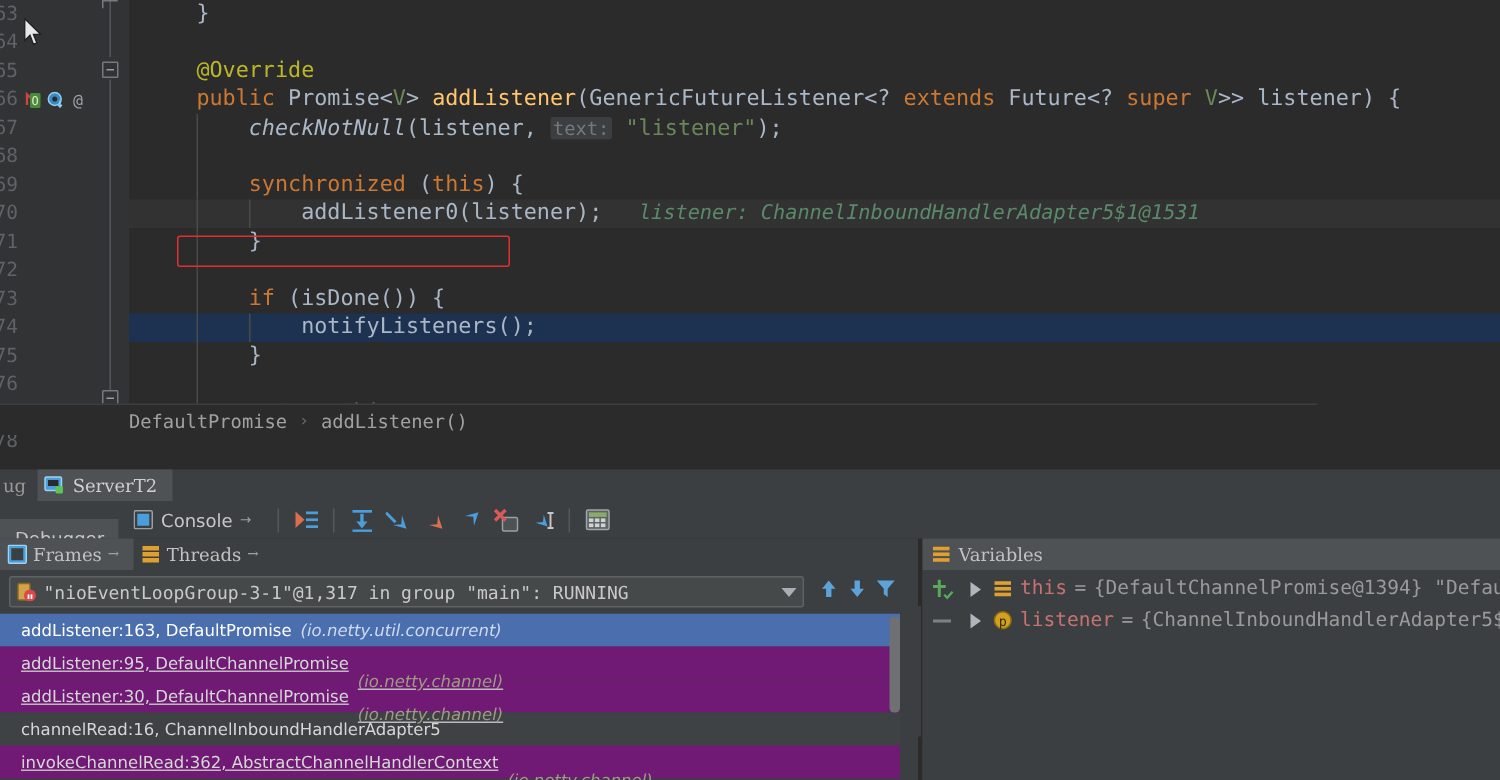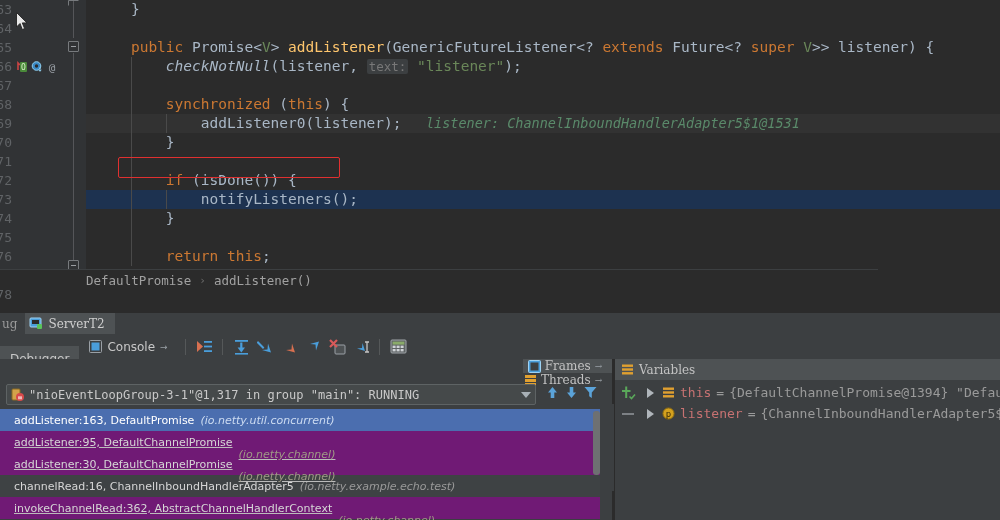--- a/index.html
+++ b/index.html
@@ -137,21 +137,21 @@
   .dbg-btn {
     width: 22px; height: 22px; display: flex; align-items: center;
     justify-content: center; margin: 0 1px;
   }
 
   
   .frames-panel {
     position: absolute; left: 0; top: 359px; width: 612px; height: 161px;
     background: #3c3f41;
   }
-  .fr-tabs { height: 21px; display: flex; align-items: flex-end; flex-direction: column; }
+  .fr-tabs { height: 21px; display: flex; align-items: flex-end; }
   .fr-tab {
     height: 21px; display: flex; align-items: center; gap: 4px;
     padding: 0 8px 0 5px; font-size: 12px; color: #c2c2c2;
     font-family: "DejaVu Serif","Liberation Serif",serif;
   }
   .fr-tab.active { background: #4e5254; }
   .pin { font-size: 9px; color: #9aa0a6; }
 
   .thread-row {
     position: absolute; left: 6px; top: 25px; width: 530px; height: 21px;
@@ -294,20 +294,21 @@
       <div class="fold-marker" style="top:41px;"></div>
       <div class="fold-line" style="top:53px;height:207px;"></div>
       <div class="fold-marker" style="top:260px;"></div>
       <div class="fold-line" style="top:272px;height:9px;"></div>
     </div>
 
     <div class="code">
       <div id="code-lines">
           <div class="cline"><span class="tok-plain">    }</span></div>
           <div class="cline">&nbsp;</div>
+          <div class="cline"><span class="tok-ann">    @Override</span></div>
           <div class="cline"><span class="tok-plain">    </span><span class="tok-kw">public</span><span class="tok-plain"> Promise&lt;</span><span class="tok-gen">V</span><span class="tok-plain">&gt; </span><span class="tok-meth">addListener</span><span class="tok-plain">(GenericFutureListener&lt;? </span><span class="tok-kw">extends</span><span class="tok-plain"> Future&lt;? </span><span class="tok-kw">super</span><span class="tok-plain"> </span><span class="tok-gen">V</span><span class="tok-plain">&gt;&gt; listener) {</span></div>
           <div class="cline"><div class="indent-guide" style="left: 45px; height: 19px;"></div><span class="tok-plain">        </span><span class="tok-stat">checkNotNull</span><span class="tok-plain">(listener, </span><span class="tok-hint">text:</span><span class="tok-plain"> </span><span class="tok-str">"listener"</span><span class="tok-plain">);</span></div>
           <div class="cline"><div class="indent-guide" style="left: 45px; height: 19px;"></div>&nbsp;</div>
           <div class="cline"><div class="indent-guide" style="left: 45px; height: 19px;"></div><span class="tok-plain">        </span><span class="tok-kw">synchronized</span><span class="tok-plain"> (</span><span class="tok-kw">this</span><span class="tok-plain">) {</span></div>
           <div class="cline hl-soft"><div class="indent-guide" style="left: 45px; height: 19px;"></div><div class="indent-guide" style="left: 80px; height: 19px;"></div><span class="tok-plain">            addListener0(listener);</span><span class="tok-inlay">   listener: ChannelInboundHandlerAdapter5$1@1531</span></div>
           <div class="cline"><div class="indent-guide" style="left: 45px; height: 19px;"></div><span class="tok-plain">        }</span></div>
           <div class="cline"><div class="indent-guide" style="left: 45px; height: 19px;"></div>&nbsp;</div>
           <div class="cline"><div class="indent-guide" style="left: 45px; height: 19px;"></div><span class="tok-plain">        </span><span class="tok-kw">if</span><span class="tok-plain"> (isDone()) {</span></div>
           <div class="cline hl-exec"><div class="indent-guide" style="left: 45px; height: 19px;"></div><div class="indent-guide" style="left: 80px; height: 19px;"></div><span class="tok-plain">            notifyListeners();</span></div>
           <div class="cline"><div class="indent-guide" style="left: 45px; height: 19px;"></div><span class="tok-plain">        }</span></div>
@@ -495,21 +496,20 @@
         <div class="frame-row lib">
           <span class="fr-main">addListener:95, DefaultChannelPromise</span>
           <span class="fr-pkg">(io.netty.channel)</span>
         </div>
         <div class="frame-row lib">
           <span class="fr-main">addListener:30, DefaultChannelPromise</span>
           <span class="fr-pkg">(io.netty.channel)</span>
         </div>
         <div class="frame-row proj">
           <span class="fr-main">channelRead:16, ChannelInboundHandlerAdapter5</span>
-          <span class="fr-pkg">(io.netty.example.echo.test)</span>
         </div>
         <div class="frame-row lib">
           <span class="fr-main">invokeChannelRead:362, AbstractChannelHandlerContext</span>
           <span class="fr-pkg">(io.netty.channel)</span>
         </div>
       </div>
     <div class="fr-vscroll"></div>
   </div>
 
   <div class="mid-tools">

